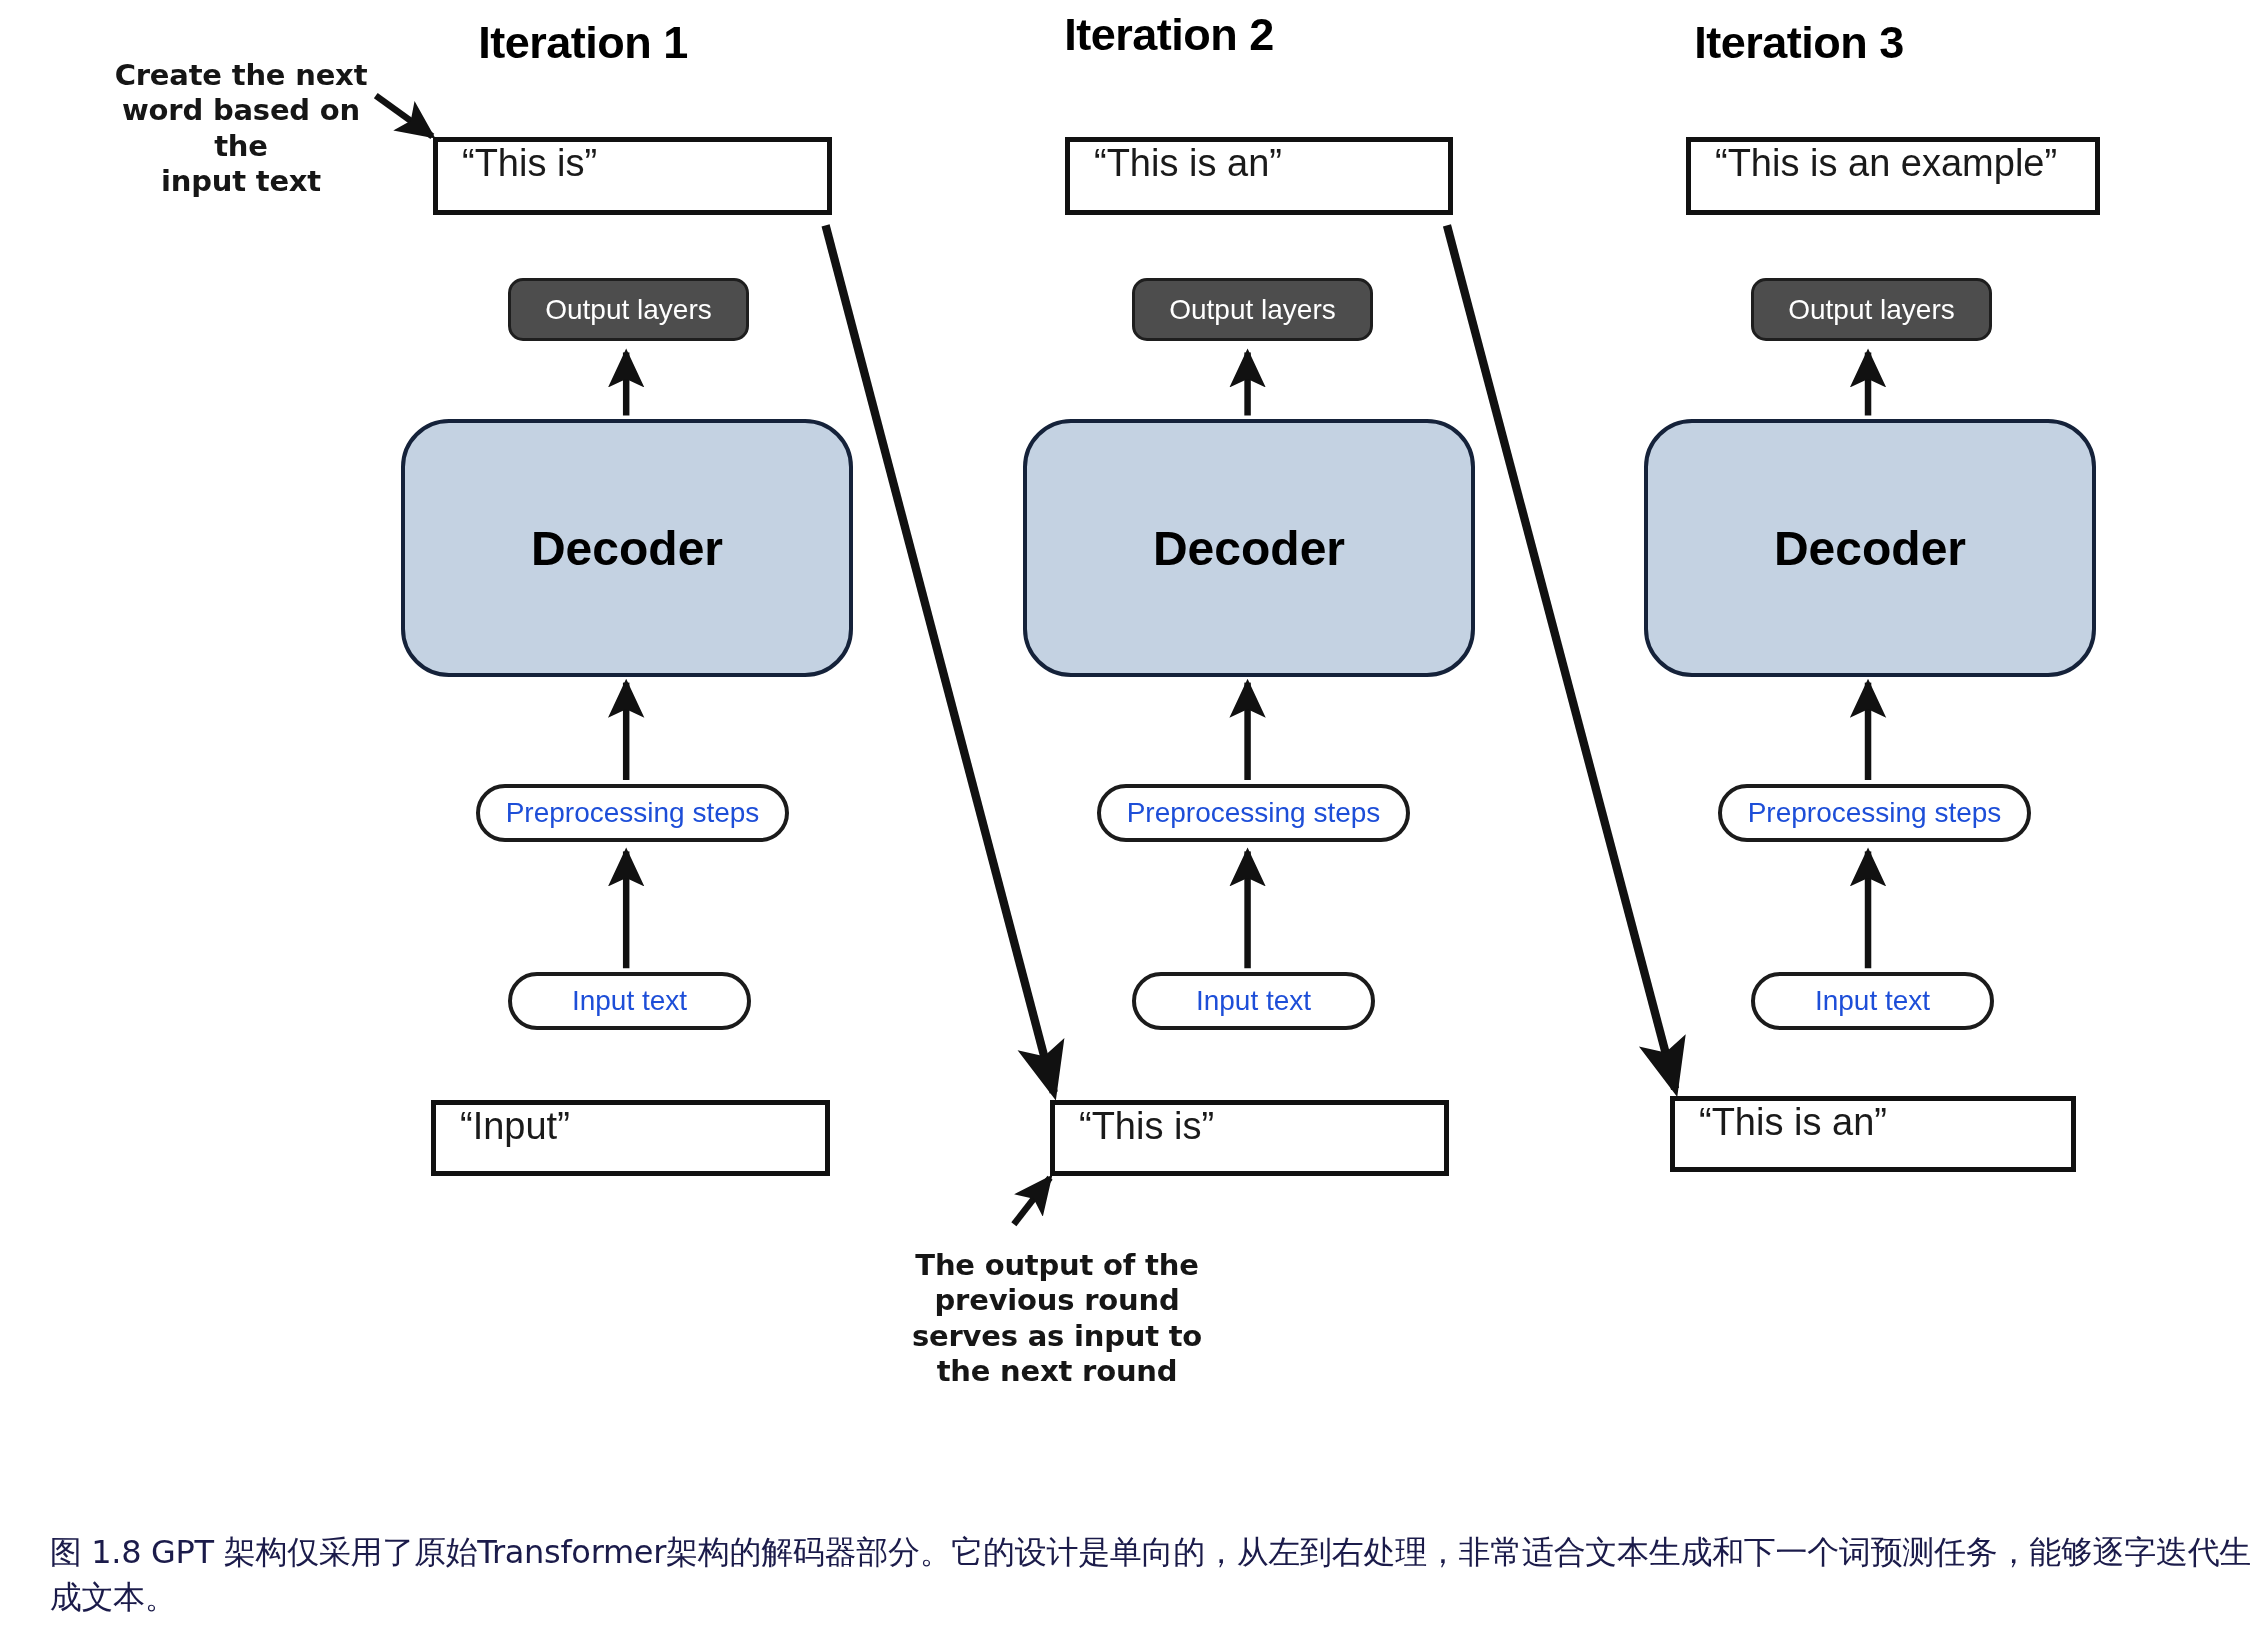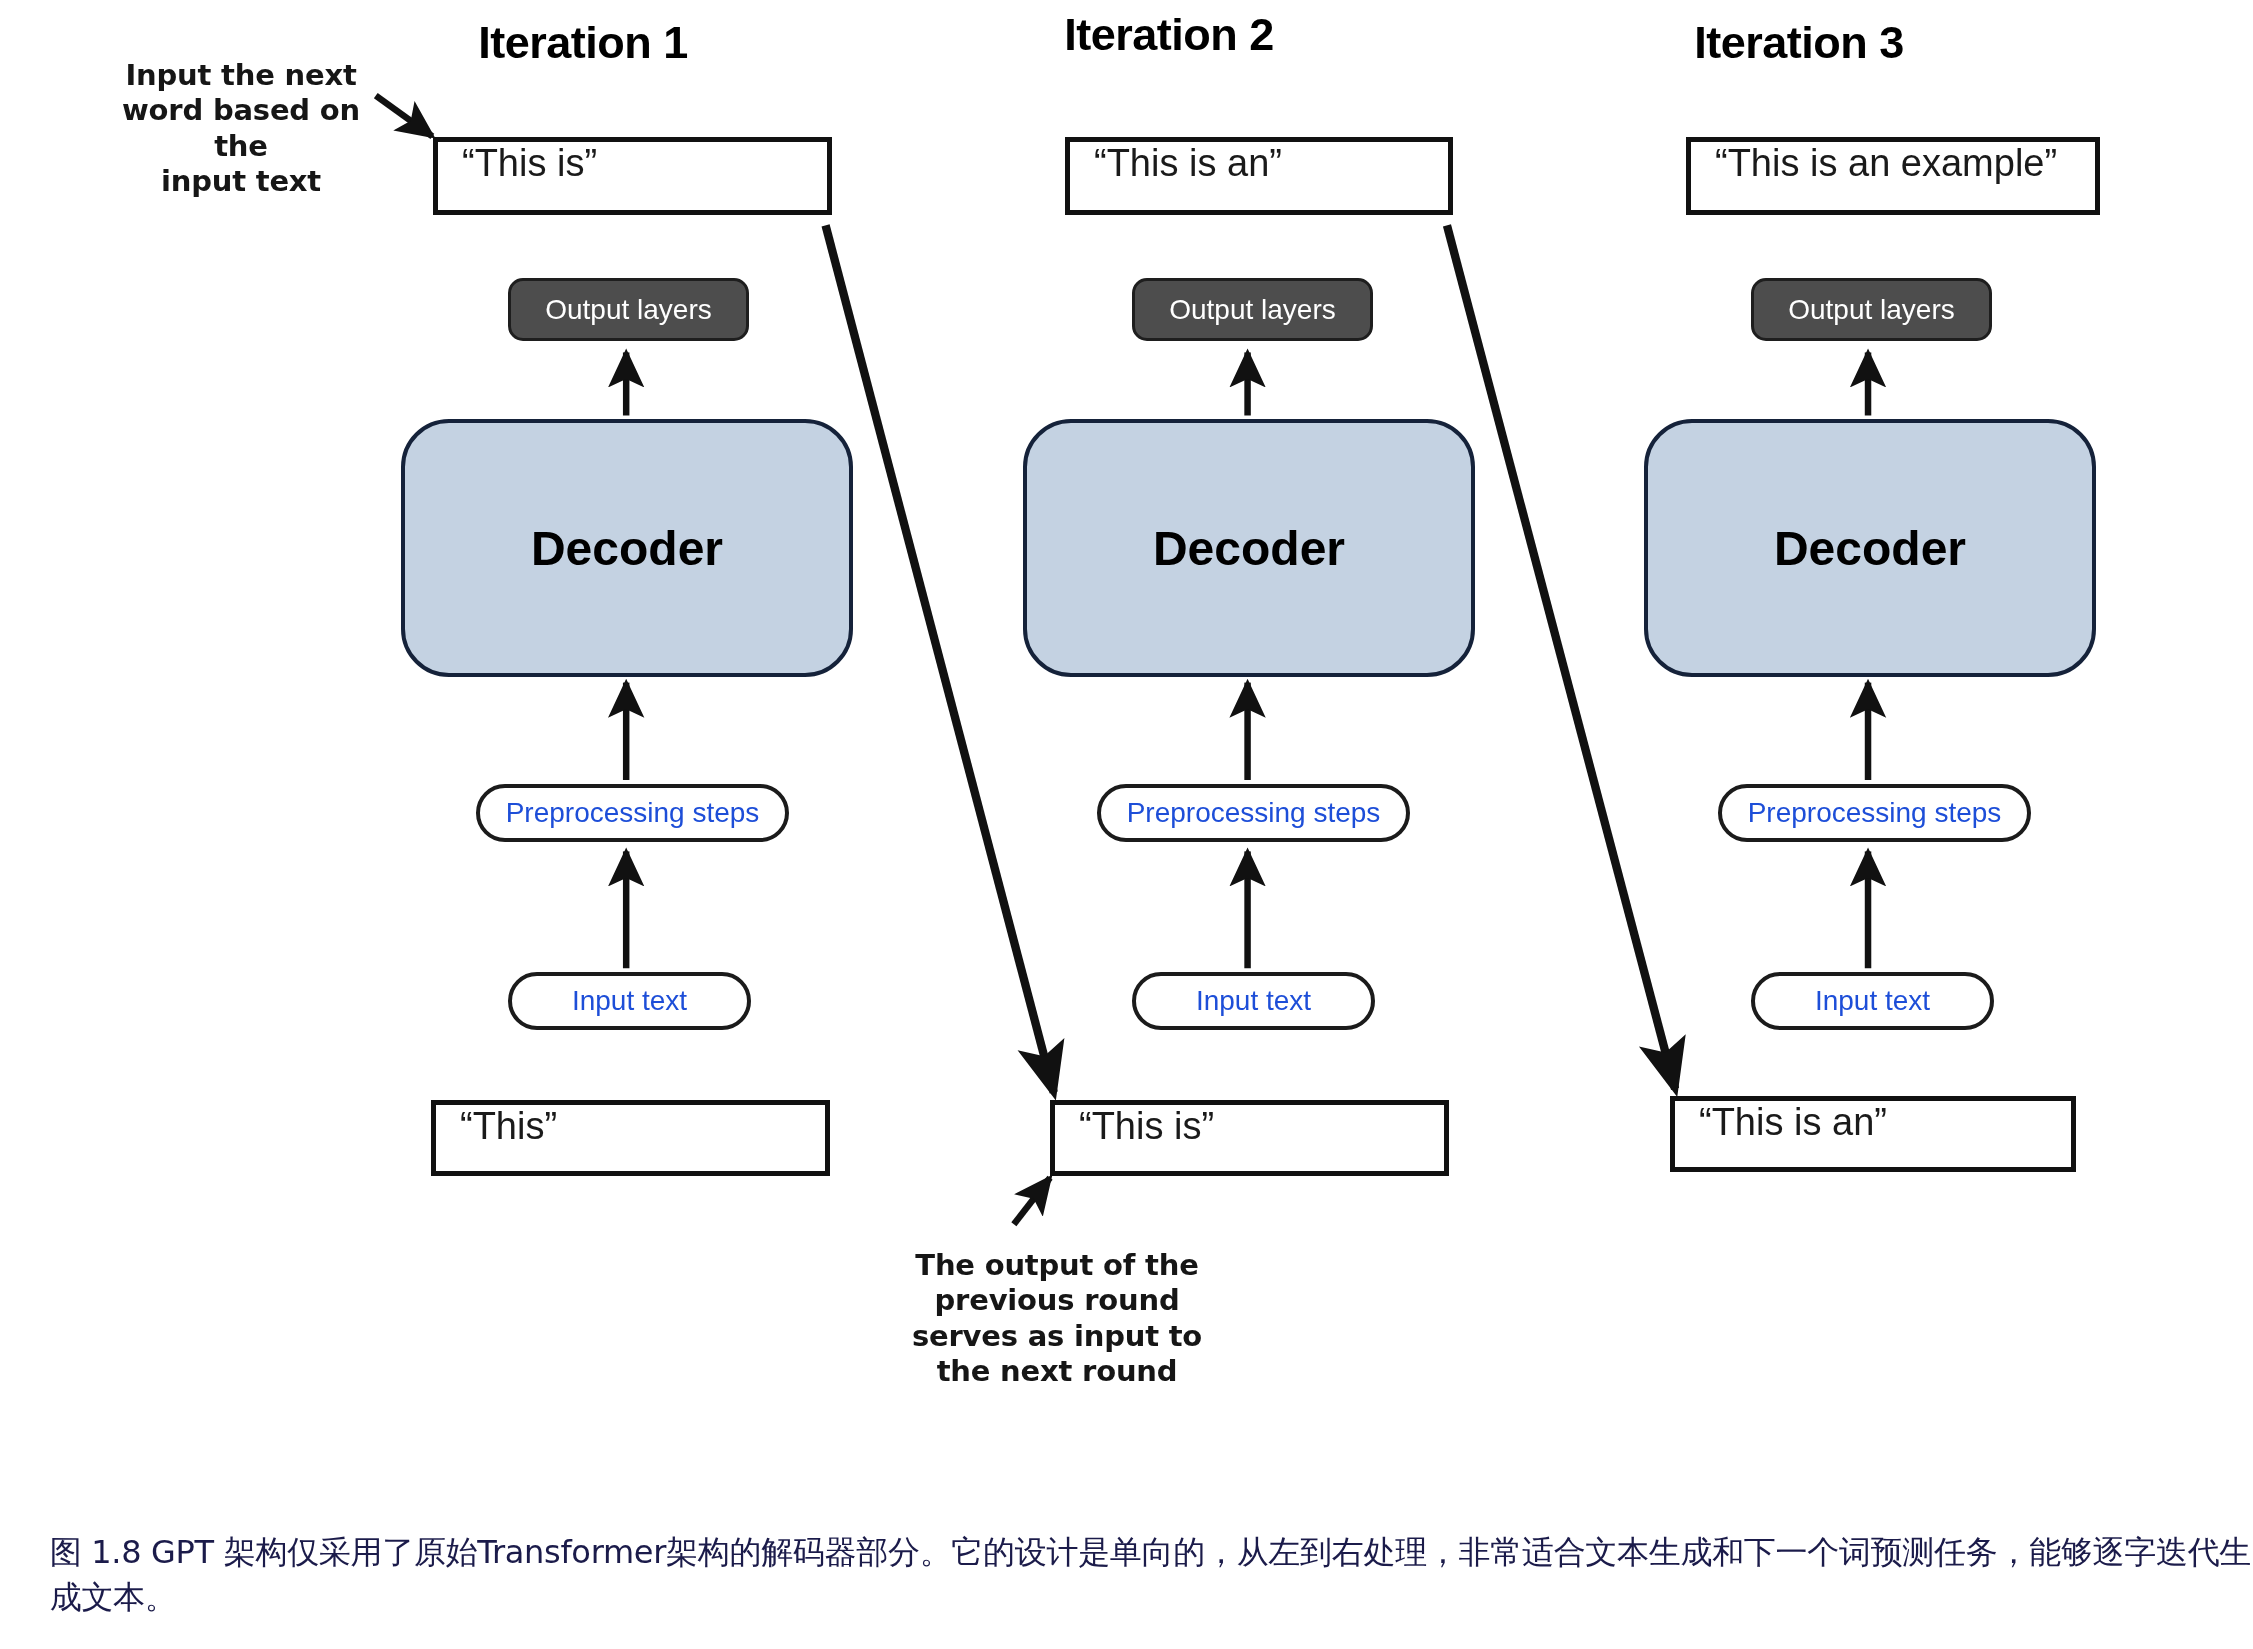--- a/index.html
+++ b/index.html
@@ -134,21 +134,21 @@
 <body>
 
 <div id="stage">
 
   <div class="abs col-title" style="left:342px; top:16.7px; width:482px;">Iteration 1</div>
 
   <div class="abs col-title" style="left:928px; top:9px; width:482px;">Iteration 2</div>
 
   <div class="abs col-title" style="left:1558px; top:16.7px; width:482px;">Iteration 3</div>
 
-  <div class="abs callout" style="left:102px; top:58px; width:278px; white-space:pre-line;">Input the next
+  <div class="abs callout" style="left:102px; top:58px; width:278px; white-space:pre-line;">Create the next
 word based on the
 input text</div>
 
   <div class="abs textbox" style="left:433px; top:137px; width:399px; height:78px;">
     <span>“This is”</span>
   </div>
 
   <div class="abs output-layers" style="left:508px; top:278px; width:241px; height:63px;">
     <span>Output layers</span>
   </div>
@@ -159,21 +159,21 @@
 
   <div class="abs pill" style="left:476px; top:784px; width:313px; height:58px;">
     <span>Preprocessing steps</span>
   </div>
 
   <div class="abs pill" style="left:508px; top:972px; width:243px; height:58px;">
     <span>Input text</span>
   </div>
 
   <div class="abs textbox" style="left:431px; top:1100px; width:399px; height:76px;">
-    <span>“This”</span>
+    <span>“Input”</span>
   </div>
 
   <div class="abs textbox" style="left:1065px; top:137px; width:388px; height:78px;">
     <span>“This is an”</span>
   </div>
 
   <div class="abs output-layers" style="left:1132px; top:278px; width:241px; height:63px;">
     <span>Output layers</span>
   </div>
 

